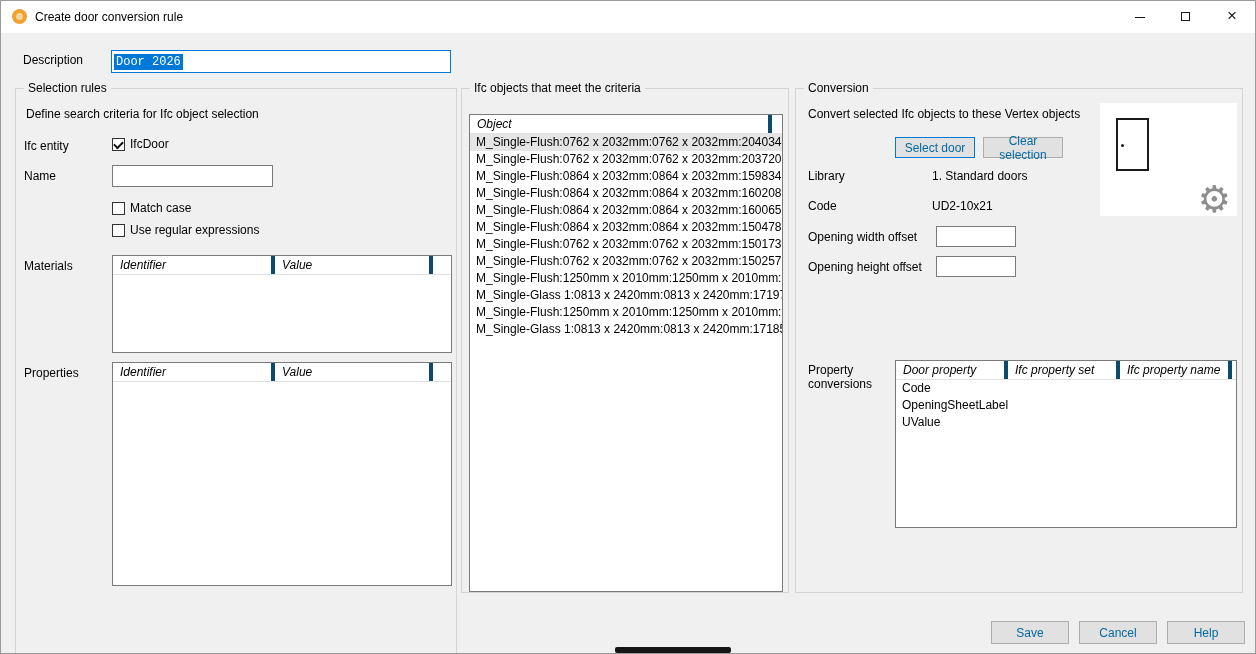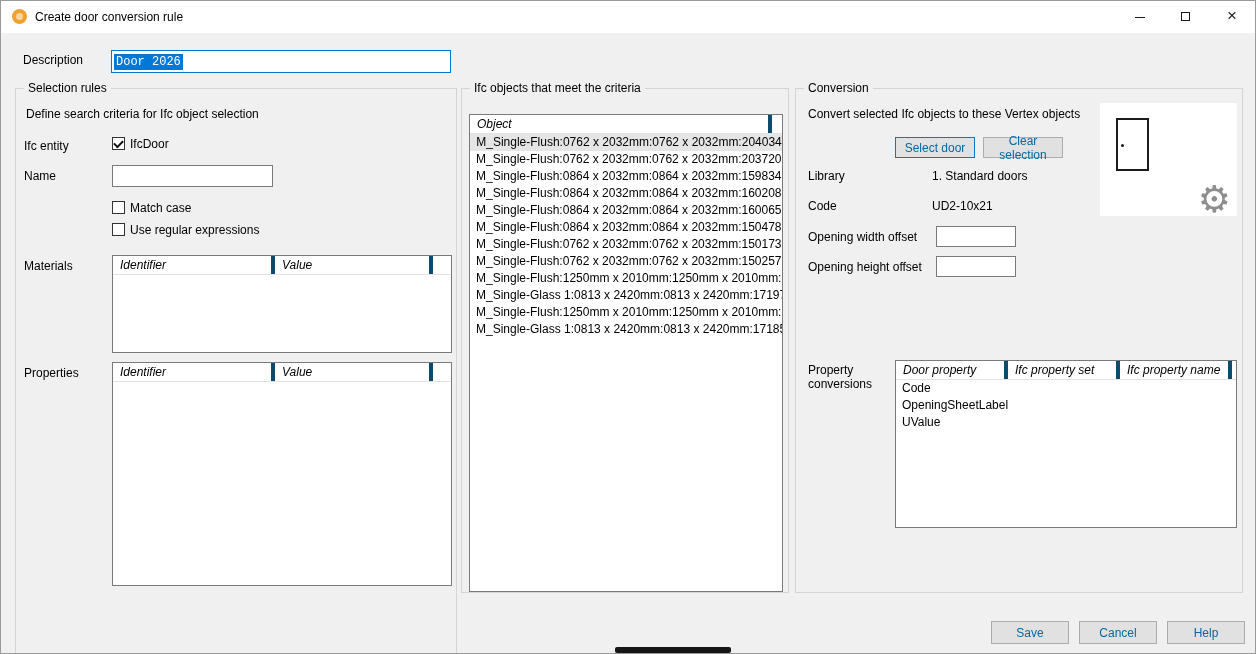--- a/index.html
+++ b/index.html
@@ -29,35 +29,35 @@
                  font-size:12px; color:#000; white-space:nowrap; }
 
   .textbox { position:absolute; background:#fff; border:1px solid #7a7a7a; font-size:12px;
              padding:0 3px; color:#000; outline:none; }
 
   .desc-input { position:absolute; left:110px; top:49px; width:340px; height:23px;
                 background:#fff; border:1px solid #0078d7; display:flex; align-items:center;
                 padding-left:2px; }
   .sel-text { background:#0078d7; color:#fff; font-size:12px; padding:1px 2px;font-family:Liberation Mono, monospace; }
 
-  .checkbox-row { position:absolute; display:flex; align-items:flex-start; gap:5px;
+  .checkbox-row { position:absolute; display:flex; align-items:flex-end; gap:5px;
                   font-size:12px; cursor:default; }
   .cb { width:13px; height:13px; background:#fff; border:1px solid #333; position:relative; flex:none; }
   .cb.checked::after { content:""; position:absolute; left:1px; top:2px; width:7px; height:4px;
                        border-left:2px solid #111; border-bottom:2px solid #111;
                        transform:rotate(-45deg); }
 
   
   .lv { position:absolute; background:#fff; border:1px solid #7a7a7a; overflow:hidden; }
   .lv-header { display:flex; height:19px; border-bottom:1px solid #e2e2e2; font-size:12px; }
   .lv-hcell { padding:2px 0 0 7px; border-right:4px solid #0c4a6e; height:100%;
               white-space:nowrap; overflow:hidden;font-style:italic; }
   .list-row { height:17px; line-height:17px; font-size:12px; padding-left:6px;
               white-space:nowrap; overflow:hidden; }
-  .list-row.selected { background:#e5e5e5;text-align:center; }
+  .list-row.selected { background:#e5e5e5; }
 
   .btn { position:absolute; background:#e1e1e1; border:1px solid #adadad; font-size:12px;
          color:#0369a1; display:flex; align-items:center; justify-content:center; cursor:pointer;
          font-family:"Liberation Sans","DejaVu Sans",sans-serif; }
   .btn.primary { border-color:#0078d7; }
 
   .preview { position:absolute; background:#ffffff; }
   .door-icon { position:absolute; left:16px; top:15px; width:33px; height:53px;
                border:2px solid #1b1b1b; background:#fff; }
   .door-knob { position:absolute; left:3px; top:24px; width:3px; height:3px;

